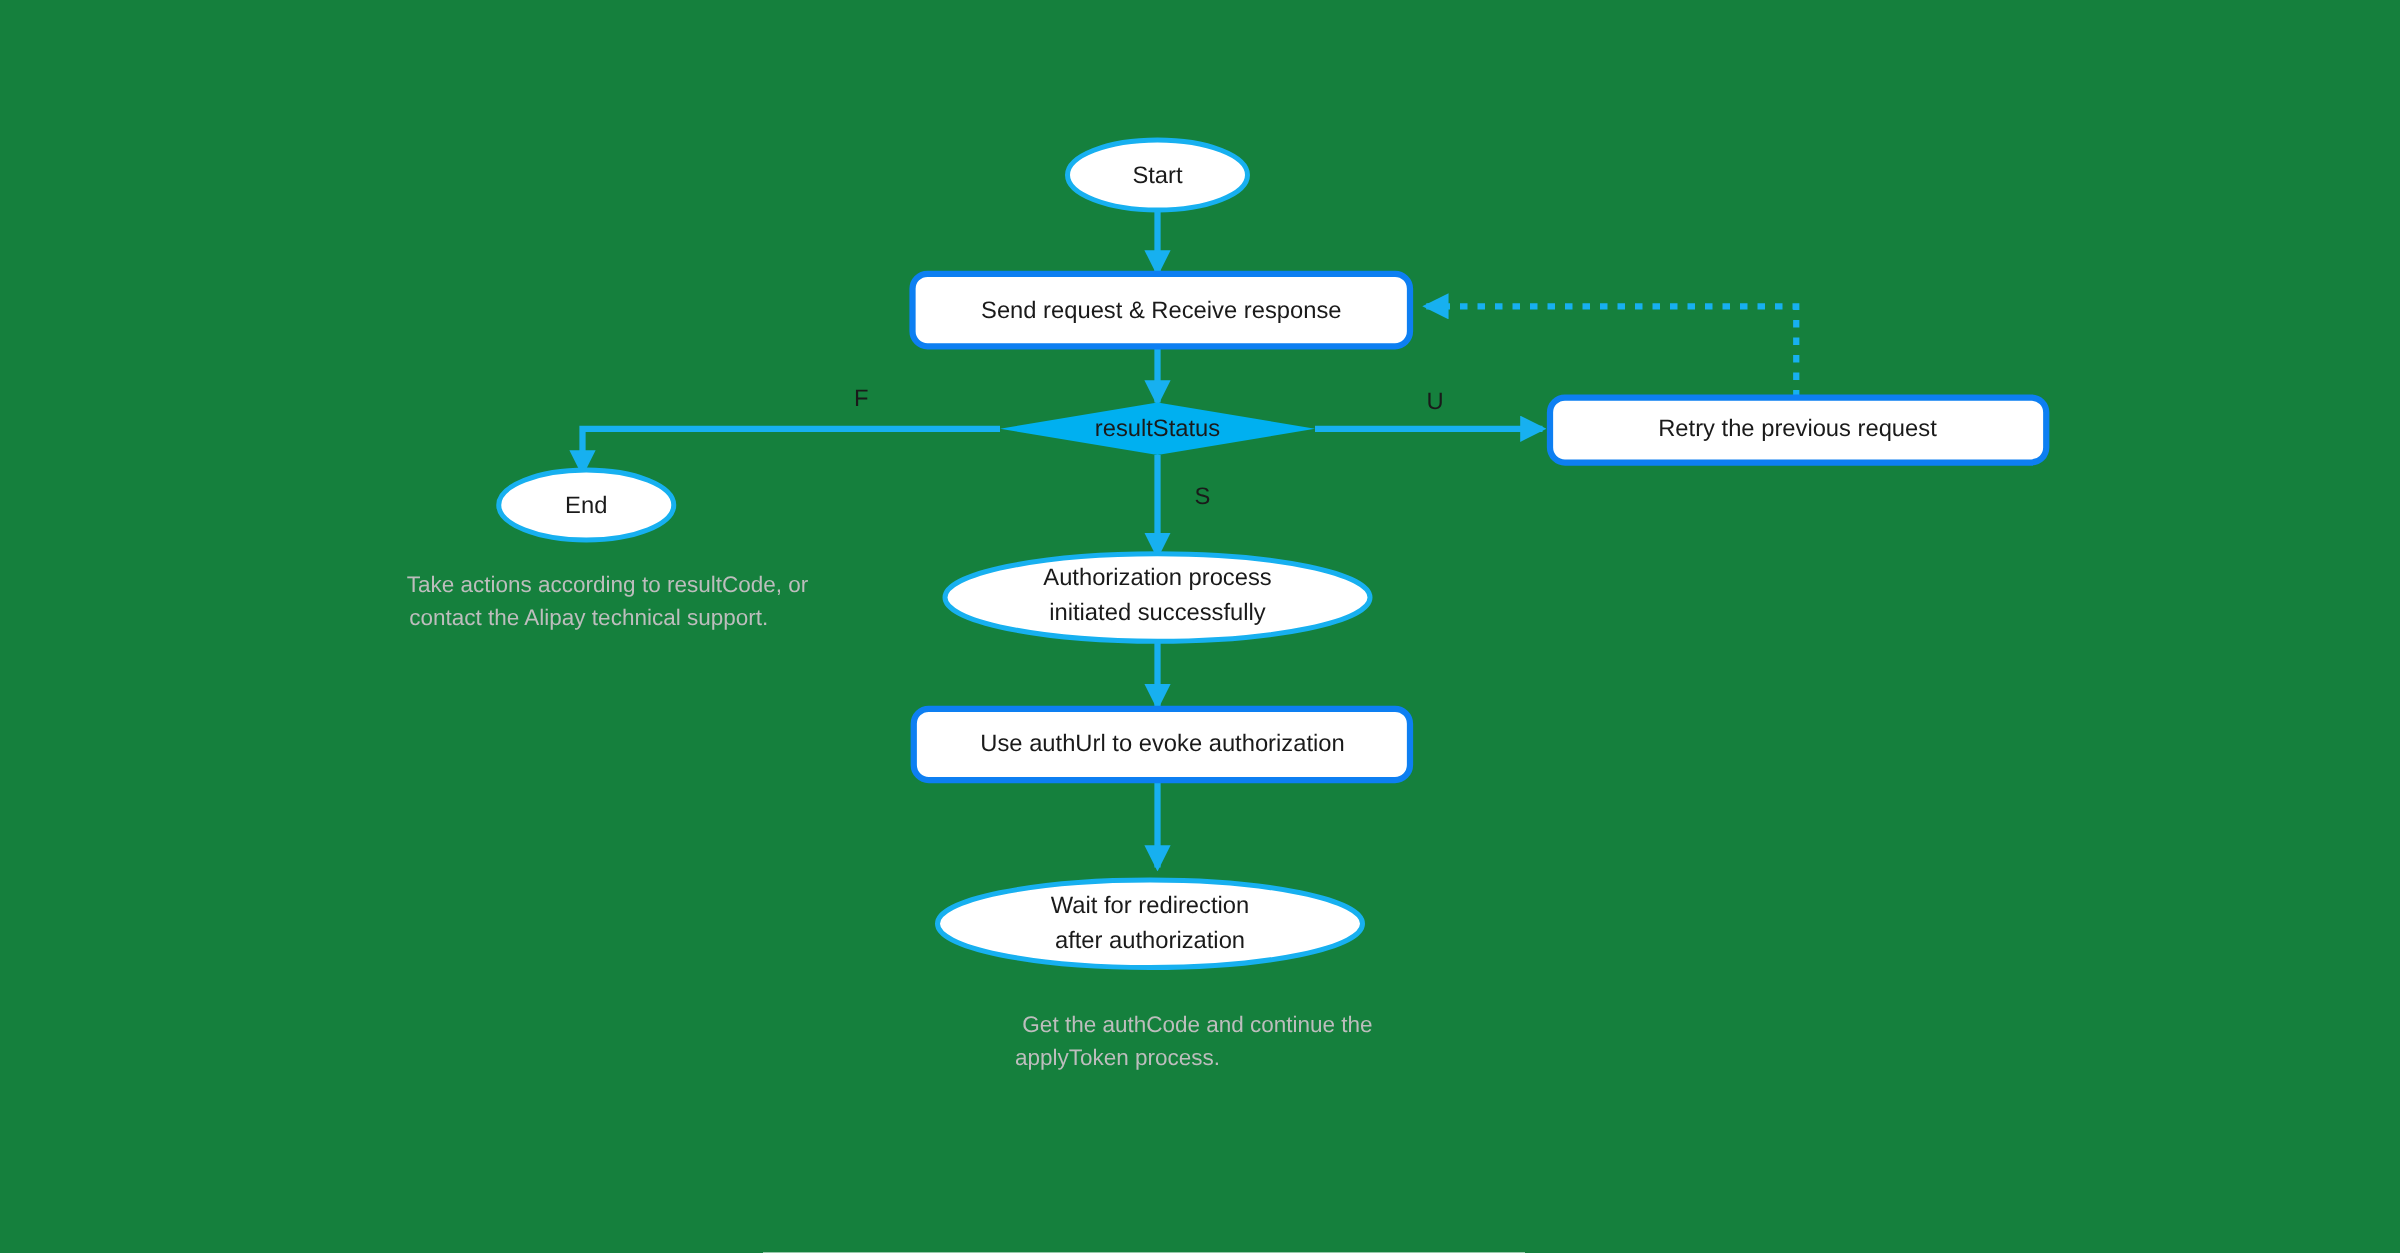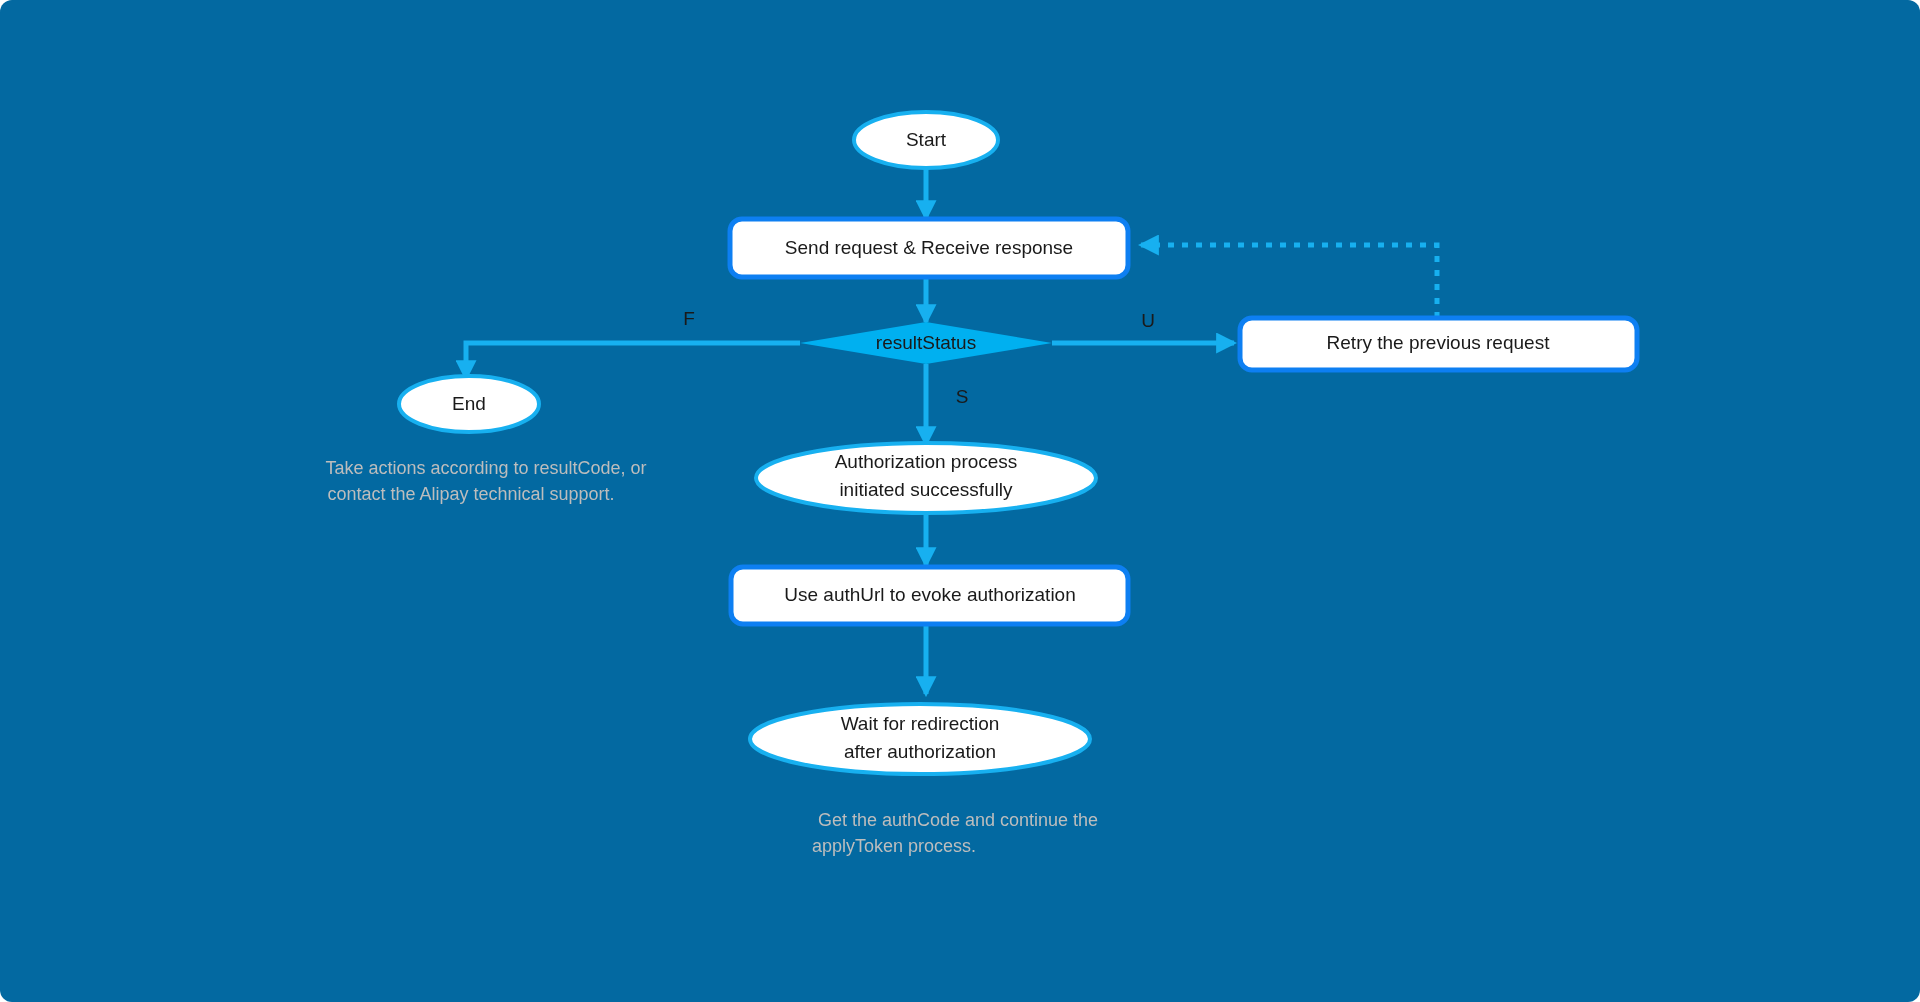--- a/index.html
+++ b/index.html
@@ -11,22 +11,21 @@
   body {
     width: 1920px;
     height: 1002px;
     font-family: "Liberation Sans", sans-serif;
     overflow: hidden;
   }
   #diagram-canvas {
     position: relative;
     width: 1920px;
     height: 1002px;
-    background: #0369a1;
-    border-radius: 12px;
+    background: #15803d;
   }
   svg.flow {
     position: absolute;
     top: 0;
     left: 0;
     width: 1920px;
     height: 1002px;
     display: block;
   }
   .node-text {

